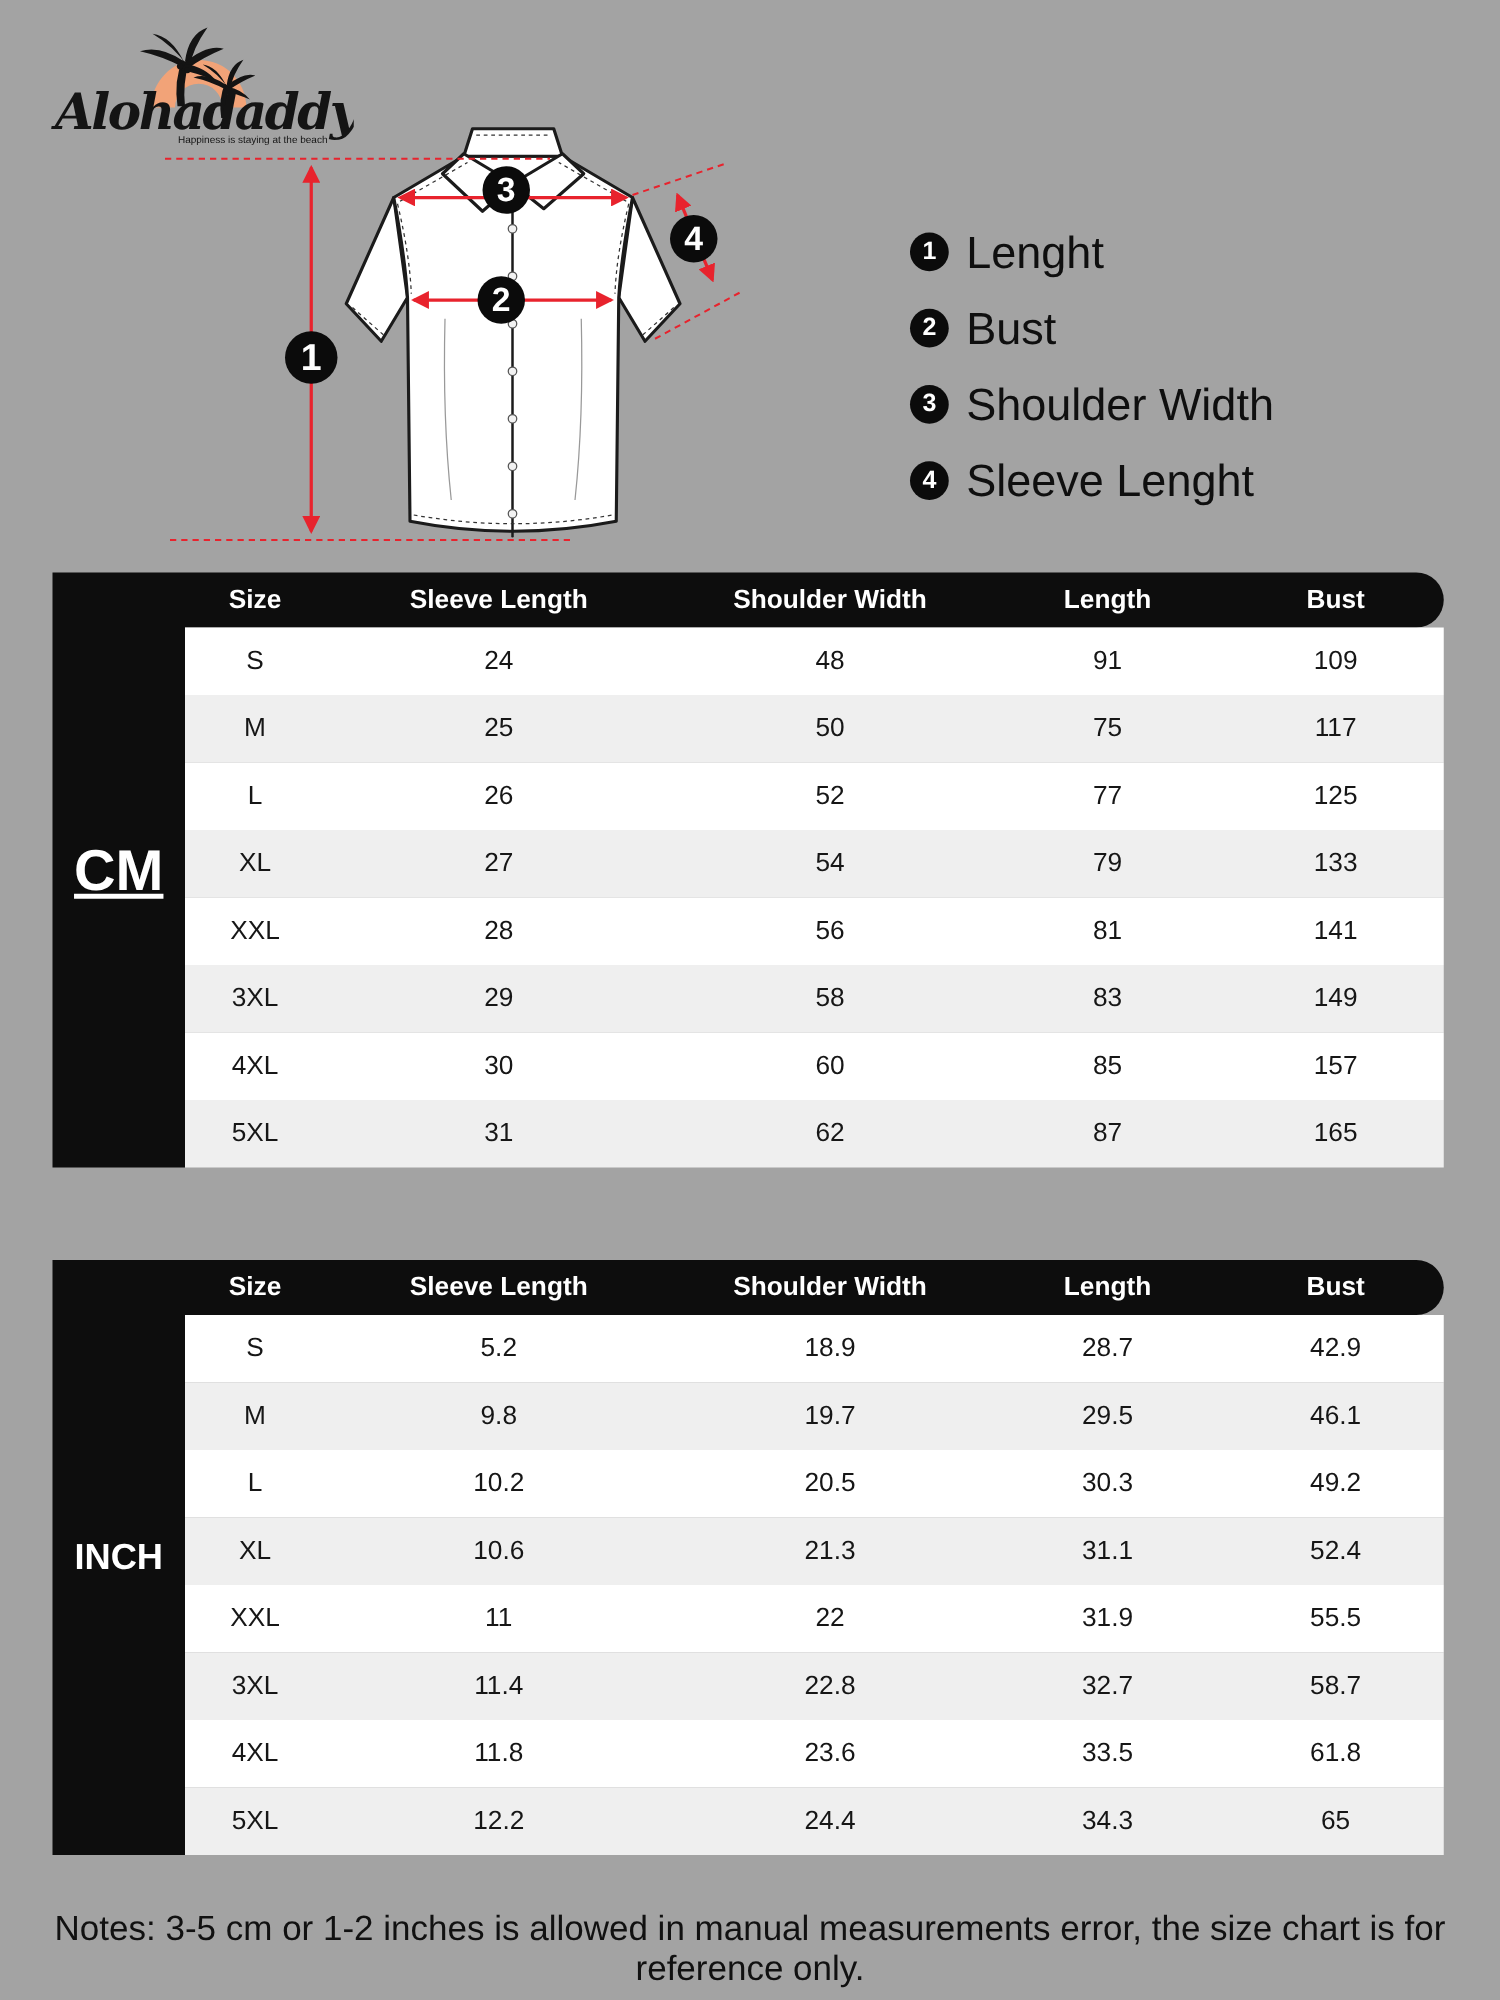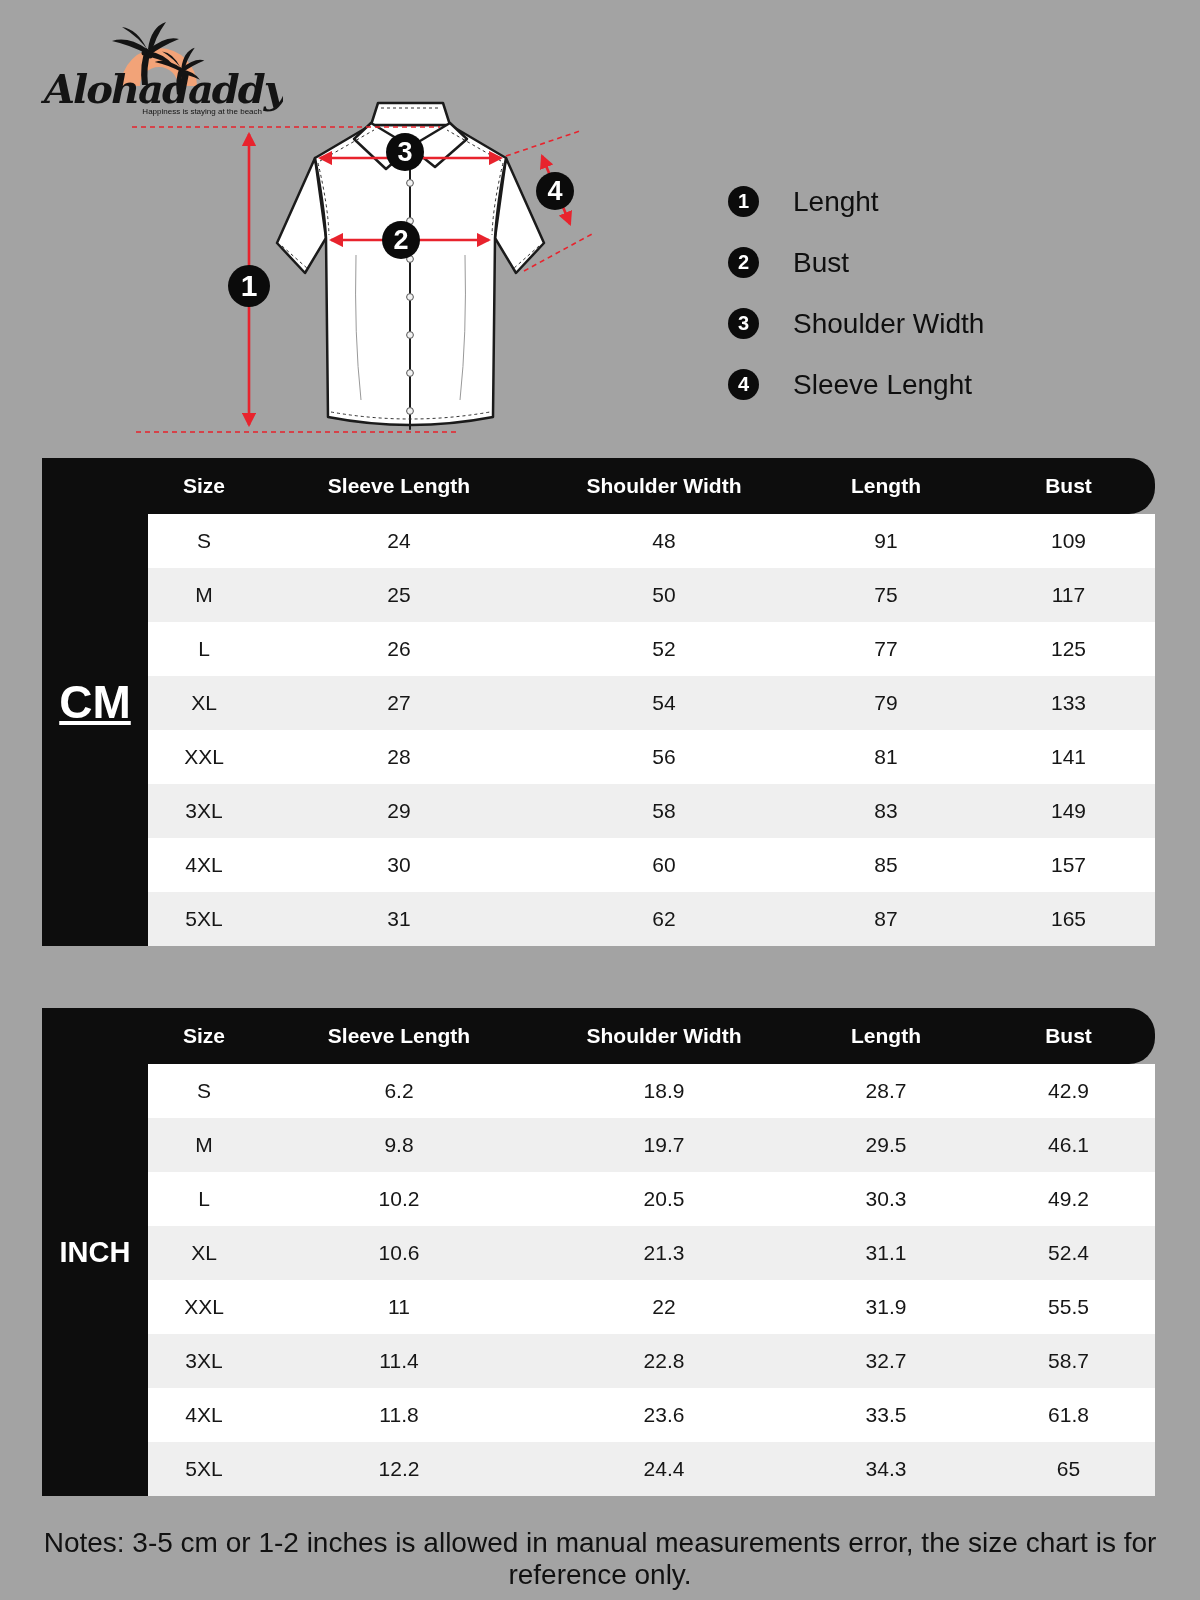--- a/index.html
+++ b/index.html
@@ -11,27 +11,27 @@
   .title{position:absolute;left:90px;top:34px;width:1110px;text-align:center;
          font-size:45px;font-weight:bold;color:#0b0b0b;letter-spacing:-0.5px;}
 
   
   .shirt{position:absolute;left:128px;top:95px;width:480px;height:355px;}
   .legend{position:absolute;left:728px;top:184px;}
   .legend-item{display:flex;align-items:center;margin-bottom:26px;height:35px;}
   .lnum{width:31px;height:31px;border-radius:50%;background:#0b0b0b;color:#fff;
         font-weight:bold;font-size:20px;display:flex;align-items:center;justify-content:center;
         margin-right:14px;flex:0 0 31px;}
-  .llabel{font-size:28px;color:#0f0f0f;margin-left:20px;}
+  .llabel{font-size:36px;color:#0f0f0f;}
 
   
   .size-table{position:absolute;left:42px;width:1113px;display:grid;grid-template-columns:106px 1fr;}
   .unit-cell{background:#0d0d0d;color:#fff;display:flex;align-items:center;justify-content:center;
              font-weight:bold;grid-row:1 / span 2;}
-  .t-head{background:#0d0d0d;height:56px;border-radius:0 26px 26px 0;
+  .t-head{background:#0d0d0d;height:44px;border-radius:0 26px 26px 0;
           display:grid;grid-template-columns:112px 278px 252px 192px 1fr;align-items:center;}
   .t-head .th{color:#fff;font-weight:bold;font-size:21px;text-align:center;}
   .t-body{display:block;}
   .tr{height:54px;display:grid;grid-template-columns:112px 278px 252px 192px 1fr;align-items:center;background:#fff;}
   .tr.alt{background:#efefef;}
   .td{font-size:21px;text-align:center;color:#161616;}
 
   .notes{position:absolute;left:0;top:1527px;width:1200px;text-align:center;
          font-size:28px;color:#111;}
 </style>
@@ -235,21 +235,21 @@
       <div class="t-head">
           <div class="th">Size</div>
           <div class="th">Sleeve Length</div>
           <div class="th">Shoulder Width</div>
           <div class="th">Length</div>
           <div class="th">Bust</div>
         </div>
       <div class="t-body">
           <div class="tr">
             <div class="td">S</div>
-            <div class="td">6.2</div>
+            <div class="td">5.2</div>
             <div class="td">18.9</div>
             <div class="td">28.7</div>
             <div class="td">42.9</div>
           </div>
           <div class="tr alt">
             <div class="td">M</div>
             <div class="td">9.8</div>
             <div class="td">19.7</div>
             <div class="td">29.5</div>
             <div class="td">46.1</div>

